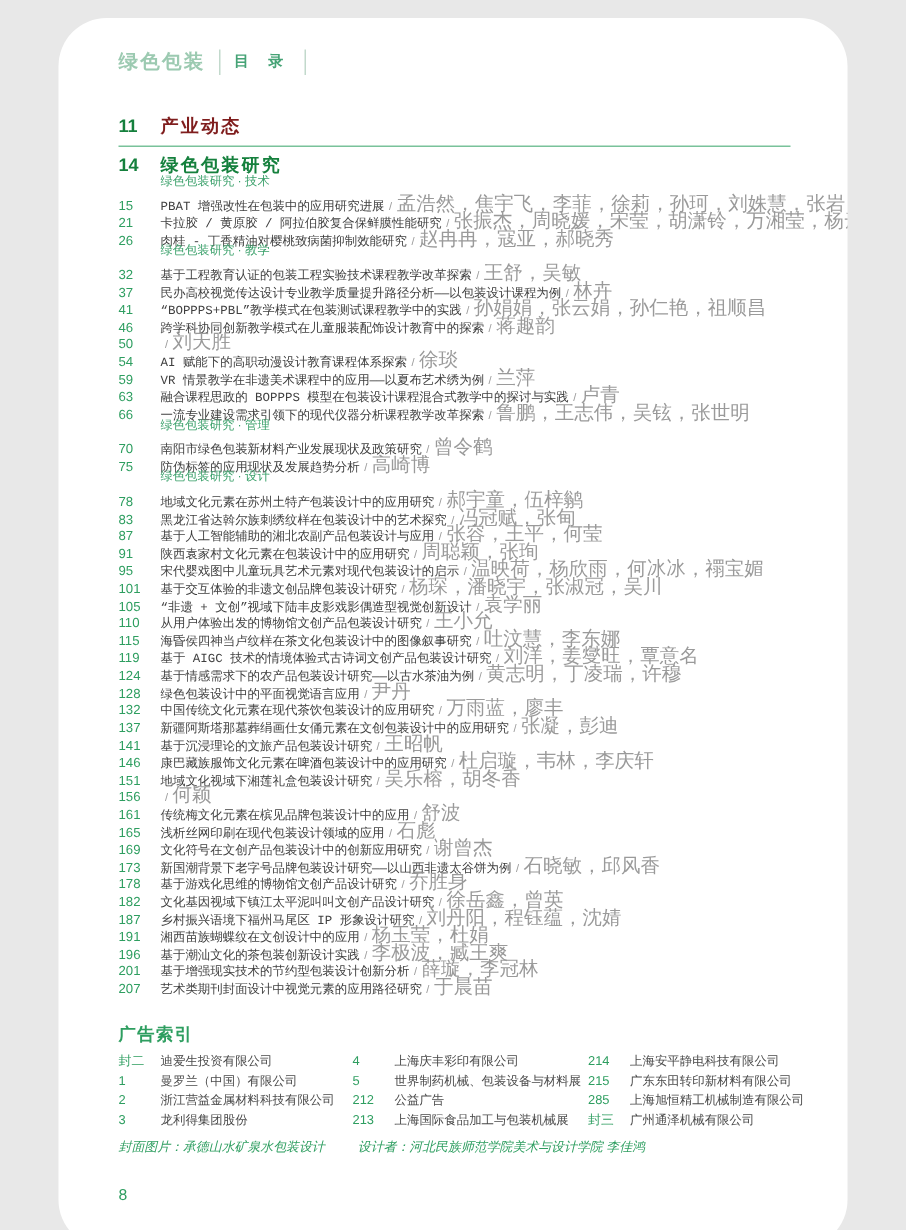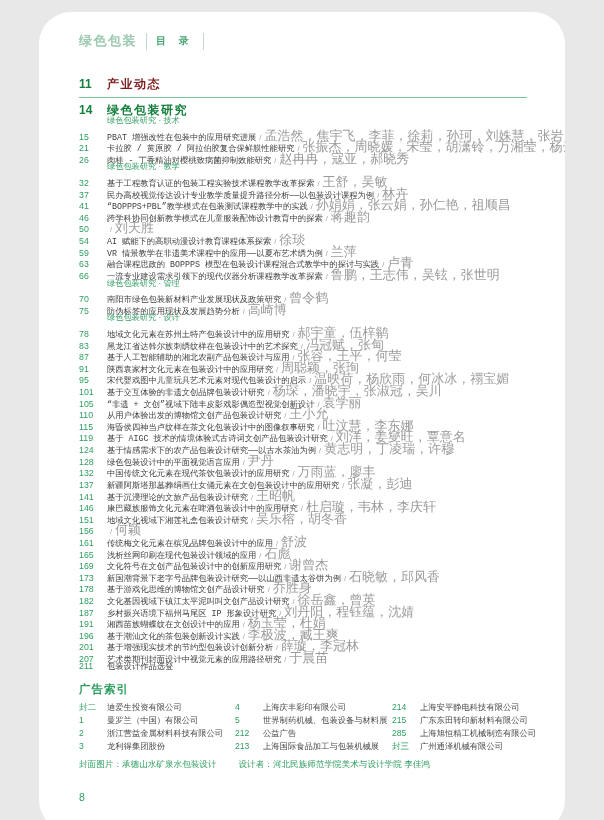--- a/index.html
+++ b/index.html
@@ -35,21 +35,21 @@
   .ad-title{position:absolute;left:40px;top:670px;font-size:11.5px;font-weight:bold;color:#2e9e60;letter-spacing:1px;}
   .ad-grid{position:absolute;left:40px;top:690px;width:540px;display:flex;}
   .ad-col{display:flex;flex-direction:column;}
   .ad-col.c0{width:156px;}
   .ad-col.c1{width:157px;}
   .ad-col.c2{width:200px;}
   .ad-row{display:flex;align-items:baseline;height:13px;white-space:nowrap;}
   .ad-num{flex:0 0 28px;font-size:8.6px;color:#2e9e60;}
   .ad-name{font-size:8.3px;color:#4a4a4a;}
   
-  .cover{position:absolute;left:40px;top:747px;font-size:8.6px;color:#2e9e60;white-space:nowrap;}
+  .cover{position:absolute;left:40px;top:747px;font-size:8.6px;color:#2e9e60;white-space:nowrap;font-style:italic;}
   .cover .gap{display:inline-block;width:22px;}
   
   .folio{position:absolute;left:40px;top:779px;font-size:10.5px;color:#2e9e60;}
 </style>
 </head>
 <body>
 
 <div class="page">
 
   <div class="header">
@@ -333,24 +333,20 @@
         <span class="t-title">基于增强现实技术的节约型包装设计创新分析</span>
         <span class="t-sep">/</span>
         <span class="t-authors">薛璇，李冠林</span>
       </div>
       <div class="t-row">
         <span class="t-num">207</span>
         <span class="t-title">艺术类期刊封面设计中视觉元素的应用路径研究</span>
         <span class="t-sep">/</span>
         <span class="t-authors">于晨苗</span>
       </div>
-      <div class="t-row">
-        <span class="t-num">211</span>
-        <span class="t-title">包装设计作品选登</span>
-      </div>
     </div>
 
   <div class="ad-title">广告索引</div>
   <div class="ad-grid">
       <div class="ad-col c0">
         <div class="ad-row">
           <span class="ad-num">封二</span>
           <span class="ad-name">迪爱生投资有限公司</span>
         </div>
         <div class="ad-row">

